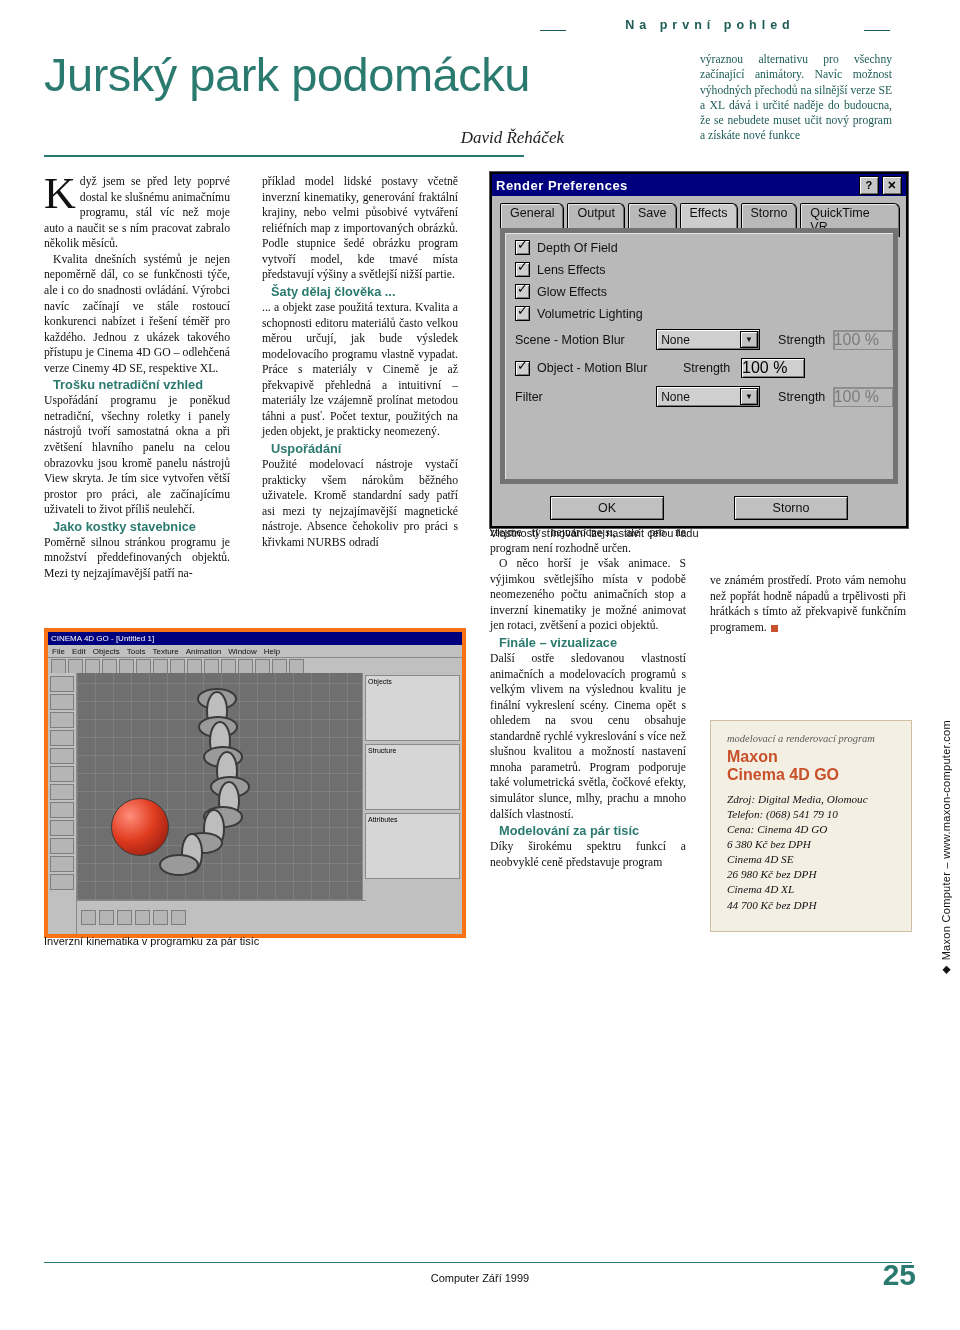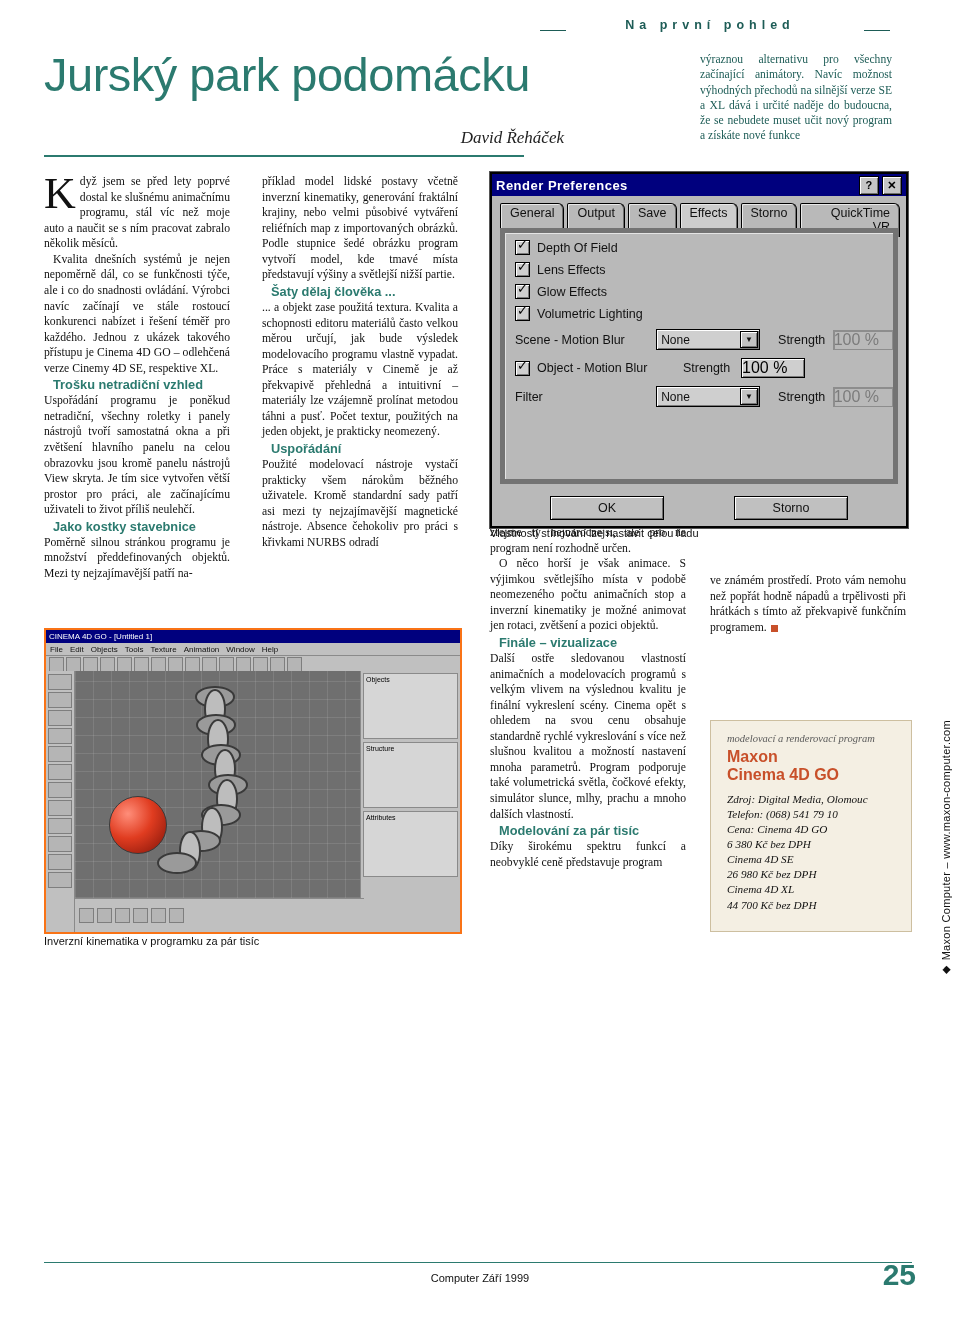--- a/index.html
+++ b/index.html
@@ -91,21 +91,21 @@
   }
   .dlg-title .t { flex:1; }
   .dlg-btn {
     width:18px; height:17px; background:#c6c6c6;
     border:1px solid #000; border-right-color:#000; border-bottom-color:#000;
     box-shadow:inset 1px 1px 0 #fff, inset -1px -1px 0 #6f6f6f;
     color:#000; font-size:11px; font-weight:bold;
     display:flex; align-items:center; justify-content:center;
     margin-left:3px;
   }
-  .tabs { display:flex; gap:3px; padding:7px 6px 0 8px;text-align:right; }
+  .tabs { display:flex; gap:3px; padding:7px 6px 0 8px; }
   .tab {
     font-size:12.5px; padding:2px 9px 3px 9px; background:#b9b9b9;
     border:1px solid #000;
     box-shadow:inset 1px 1px 0 #e8e8e8, inset -1px 0 0 #6f6f6f;
     border-bottom:none; border-radius:2px 6px 0 0;
   }
   .tab.active { background:#cdcdcd; font-weight:normal; }
   .tab-body {
     position:absolute; left:8px; top:54px; right:8px; bottom:42px;
     background:#b9b9b9; border:5px solid #737373;
@@ -156,21 +156,21 @@
   }
   .caption-right {
     position:absolute; left:490px; top:527px; width:414px;
     font-family:"Liberation Sans", sans-serif;
     font-size:11px; color:#111;
   }
 
   
   .shot {
     position:absolute; left:44px; top:628px; width:414px; height:302px;
-    background:#6d6d6d; border:2px solid #f97316; overflow:hidden;
+    background:#6d6d6d; border:4px solid #f97316; overflow:hidden;
   }
   .shot-title {
     height:13px; background:#00007e; color:#fff;
     font-family:"Liberation Sans", sans-serif; font-size:8px;
     display:flex; align-items:center; padding:0 3px;
   }
   .shot-menu {
     height:12px; background:#c0c0c0; font-family:"Liberation Sans", sans-serif;
     font-size:8px; display:flex; align-items:center; gap:7px; padding:0 4px;
     border-bottom:1px solid #8a8a8a;

